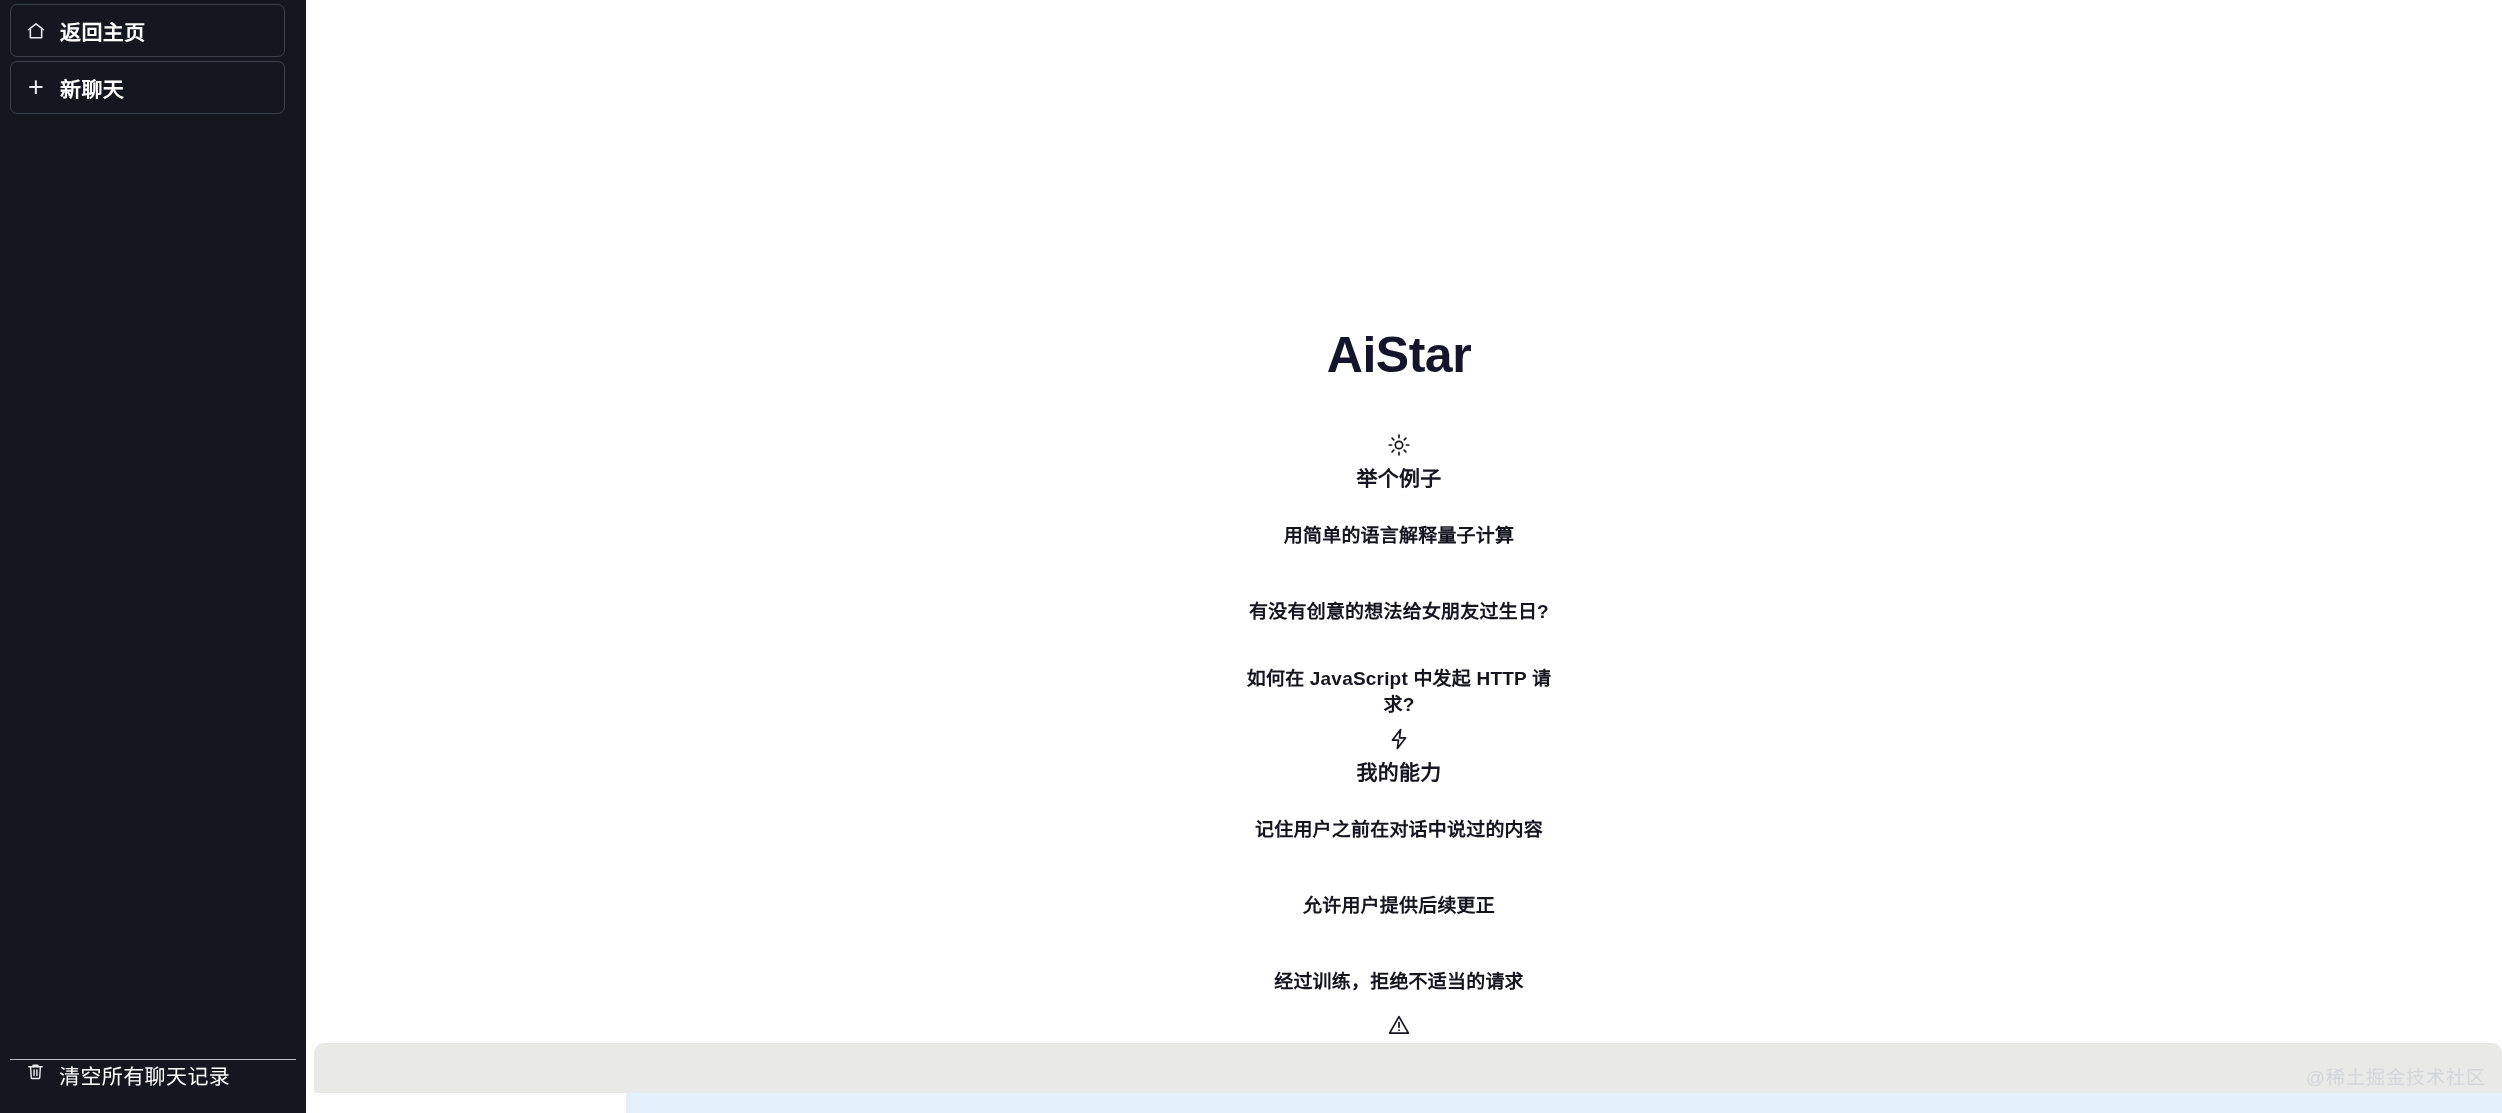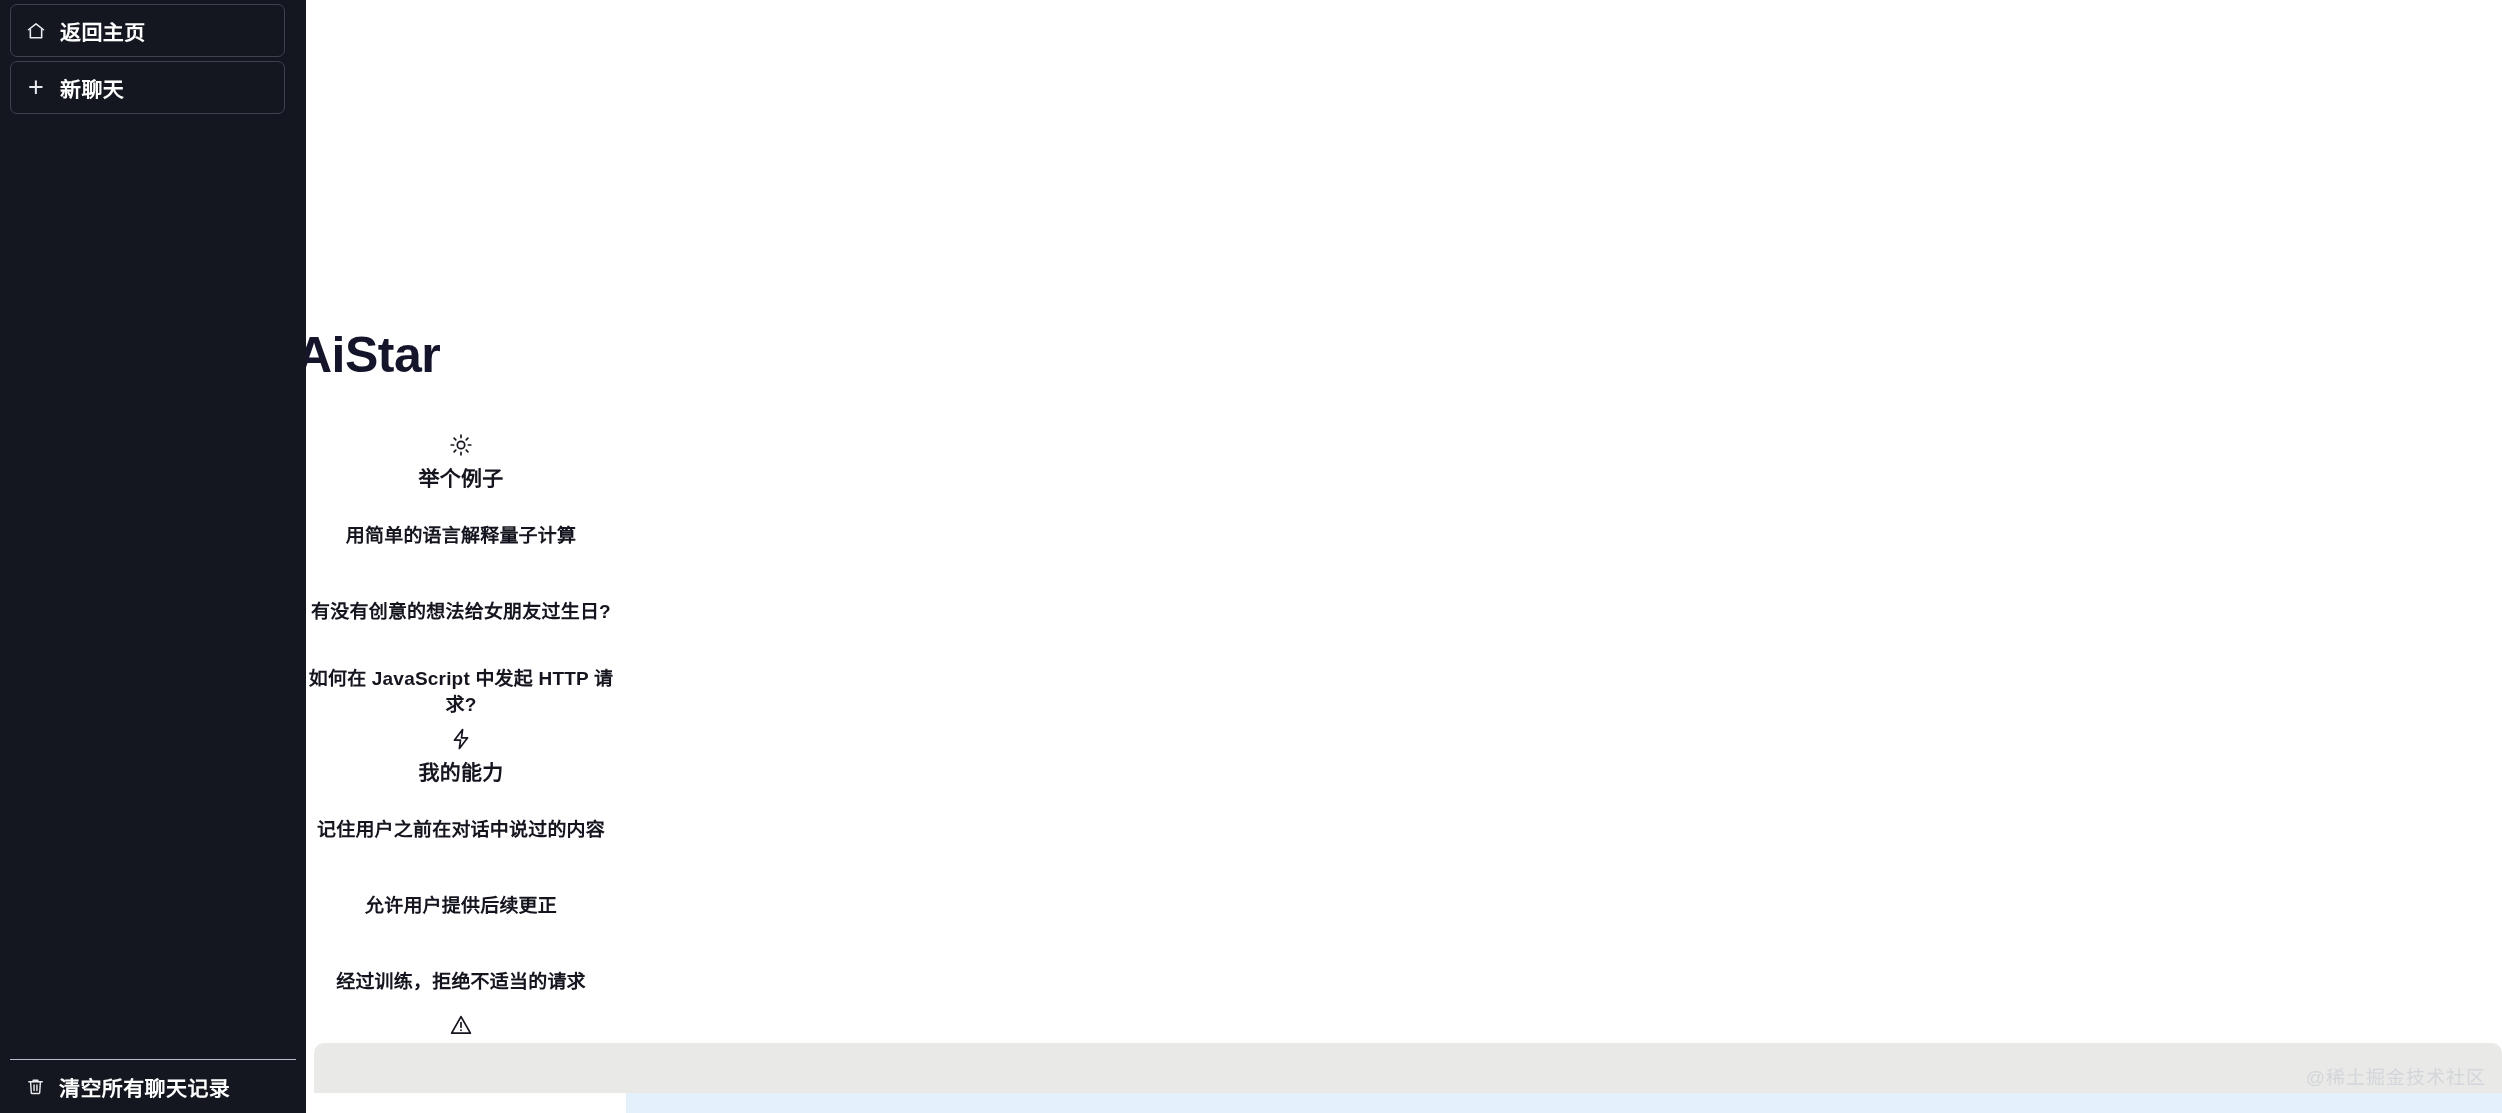--- a/index.html
+++ b/index.html
@@ -124,28 +124,28 @@
   .sidebar-spacer { flex: 1 1 auto; }
 
   .sidebar-divider {
     height: 1px;
     margin: 0 10px;
     background: #b9bcc6;
   }
 
   .side-footer {
     display: flex;
-    align-items: center;
+    align-items: flex-start;
     gap: 13px;
     height: 53px;
     margin: 0 10px;
     padding: 0 14px;
     color: #ffffff;
     font-size: 21px;
-    font-weight: 700;
+    font-weight: 400;
     letter-spacing: 0.4px;
     cursor: pointer;
     user-select: none;
     border-radius: 7px;
   }
   .side-footer .glyph {
     display: inline-flex;
     align-items: center;
     justify-content: center;
     width: 22px; height: 22px; flex: 0 0 22px;
@@ -162,21 +162,21 @@
   }
 
   .welcome {
     position: absolute;
     left: 0;
     top: 0;
     width: 100%;
     padding-top: 330px;
     display: flex;
     flex-direction: column;
-    align-items: flex-start;
+    align-items: center;
   }
 
   .brand-title {
     font-size: 50px;
     font-weight: 700;
     color: #14142b;
     letter-spacing: -0.5px;
     line-height: 1;
     margin-bottom: 53px;
     

